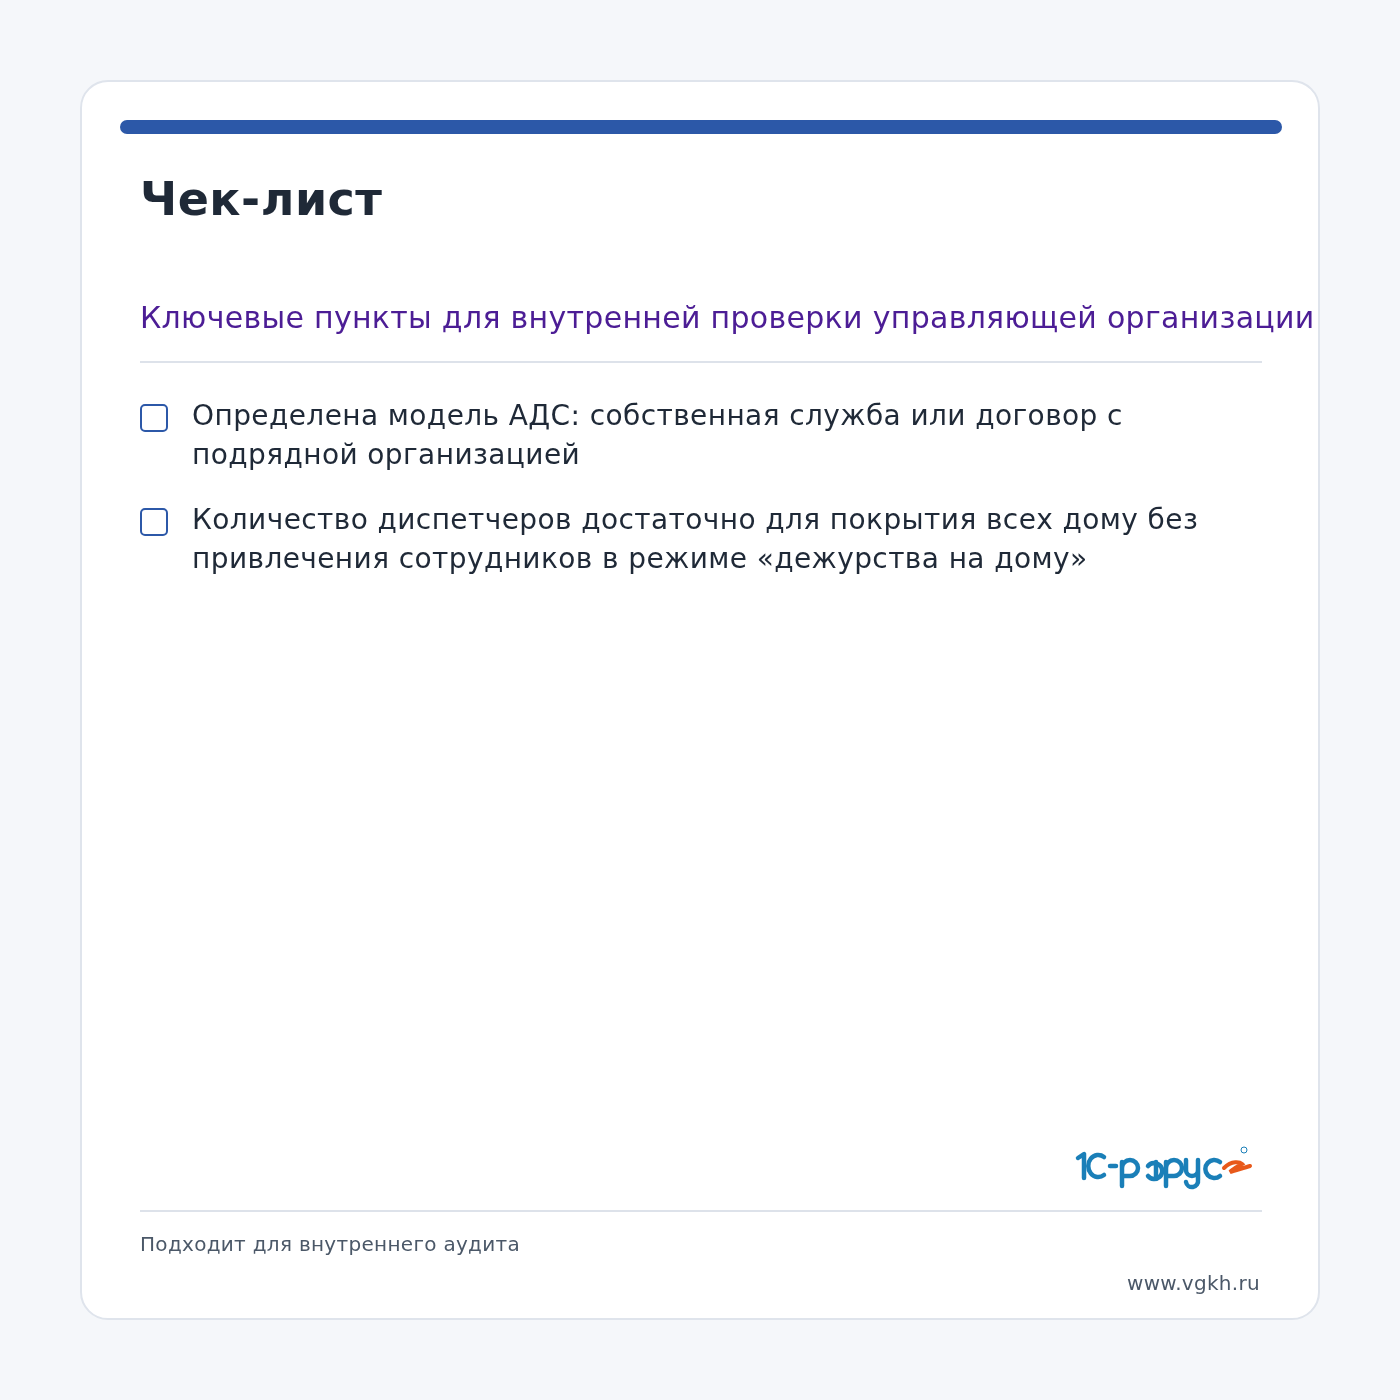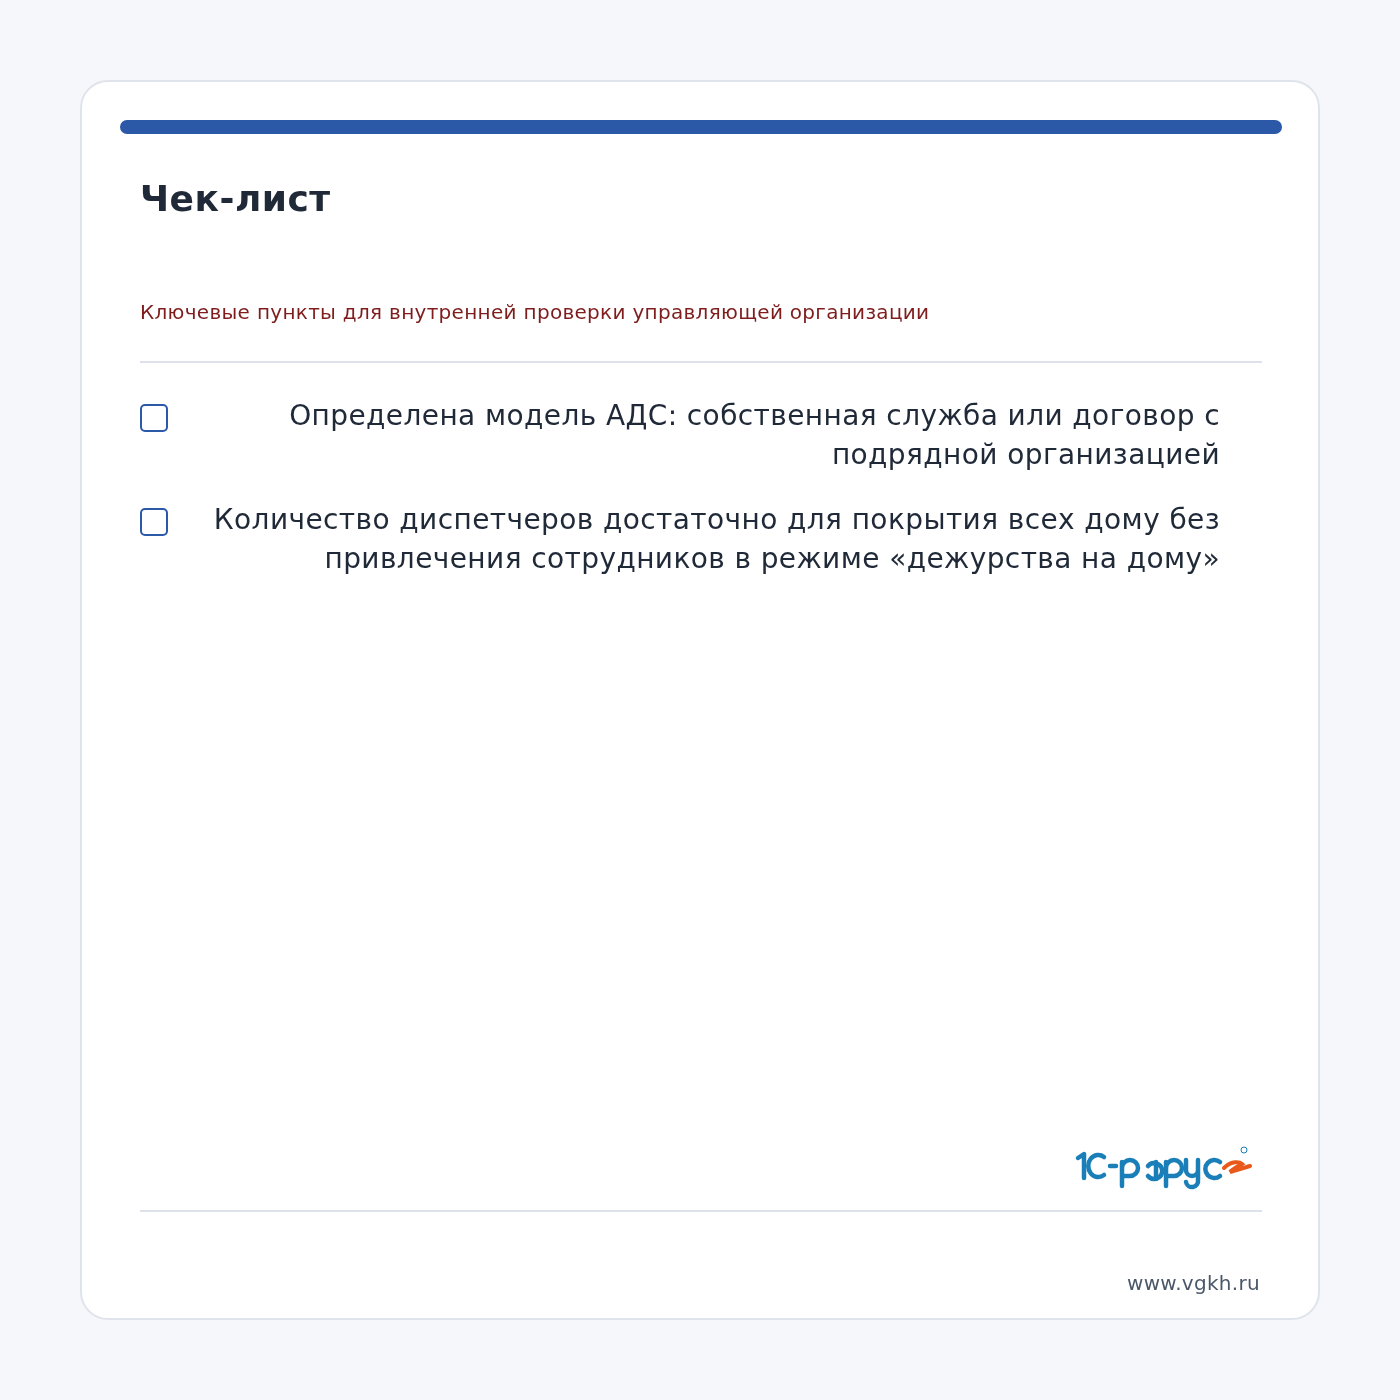--- a/index.html
+++ b/index.html
@@ -23,33 +23,33 @@
     position: absolute;
     left: 38px; top: 38px;
     width: 1162px; height: 14px;
     background: #2c58a8;
     border-radius: 7px;
   }
   .title {
     position: absolute;
     left: 58px; top: 88px;
     margin: 0;
-    font-size: 36px;
+    font-size: 46px;
     font-weight: bold;
     line-height: 58px;
     color: #1f2937;
     letter-spacing: 0.5px;
   }
   .title span { display: block; }
   .subtitle {
     position: absolute;
     left: 58px; top: 218px;
     margin: 0;
-    font-size: 20px;
-    color: #7f1d1d;
+    font-size: 30px;
+    color: #4c1d95;
     letter-spacing: 0.3px;
   }
   .divider {
     position: absolute;
     left: 58px; width: 1122px;
     height: 2px;
     background: #dde2ea;
   }
   .divider.top { top: 279px; }
   .divider.bottom { top: 1128px; }
@@ -57,21 +57,20 @@
     position: absolute;
     left: 58px; top: 314px;
     width: 1080px;
     margin: 0; padding: 0;
     list-style: none;
   }
   .check-item {
     display: flex;
     align-items: flex-start;
     margin-bottom: 26px;
-    text-align: right;
   }
   .checkbox {
     flex: 0 0 auto;
     width: 24px; height: 24px;
     border: 2px solid #2c58a8;
     border-radius: 5px;
     margin-top: 8px;
     margin-right: 24px;
     background: #fff;
     cursor: pointer;
@@ -142,14 +141,15 @@
 
         <path d="M146 20 A9 9 0 1 0 146 34"></path>
       </g>
       <path d="M150 26 C158 18 166 20 168 22 C164 24 160 26 156 30 C162 28 170 26 176 24" fill="none" stroke="#e8591a" stroke-width="4" stroke-linecap="round"></path>
       <circle cx="170" cy="8" r="3" fill="none" stroke="#1a7fb8" stroke-width="1"></circle>
     </svg>
   </div>
 
   <div class="divider bottom"></div>
 
+  <div class="footer-left">Подходит для внутреннего аудита</div>
   <div class="footer-right">www.vgkh.ru</div>
 </div>
 
 </body></html>

